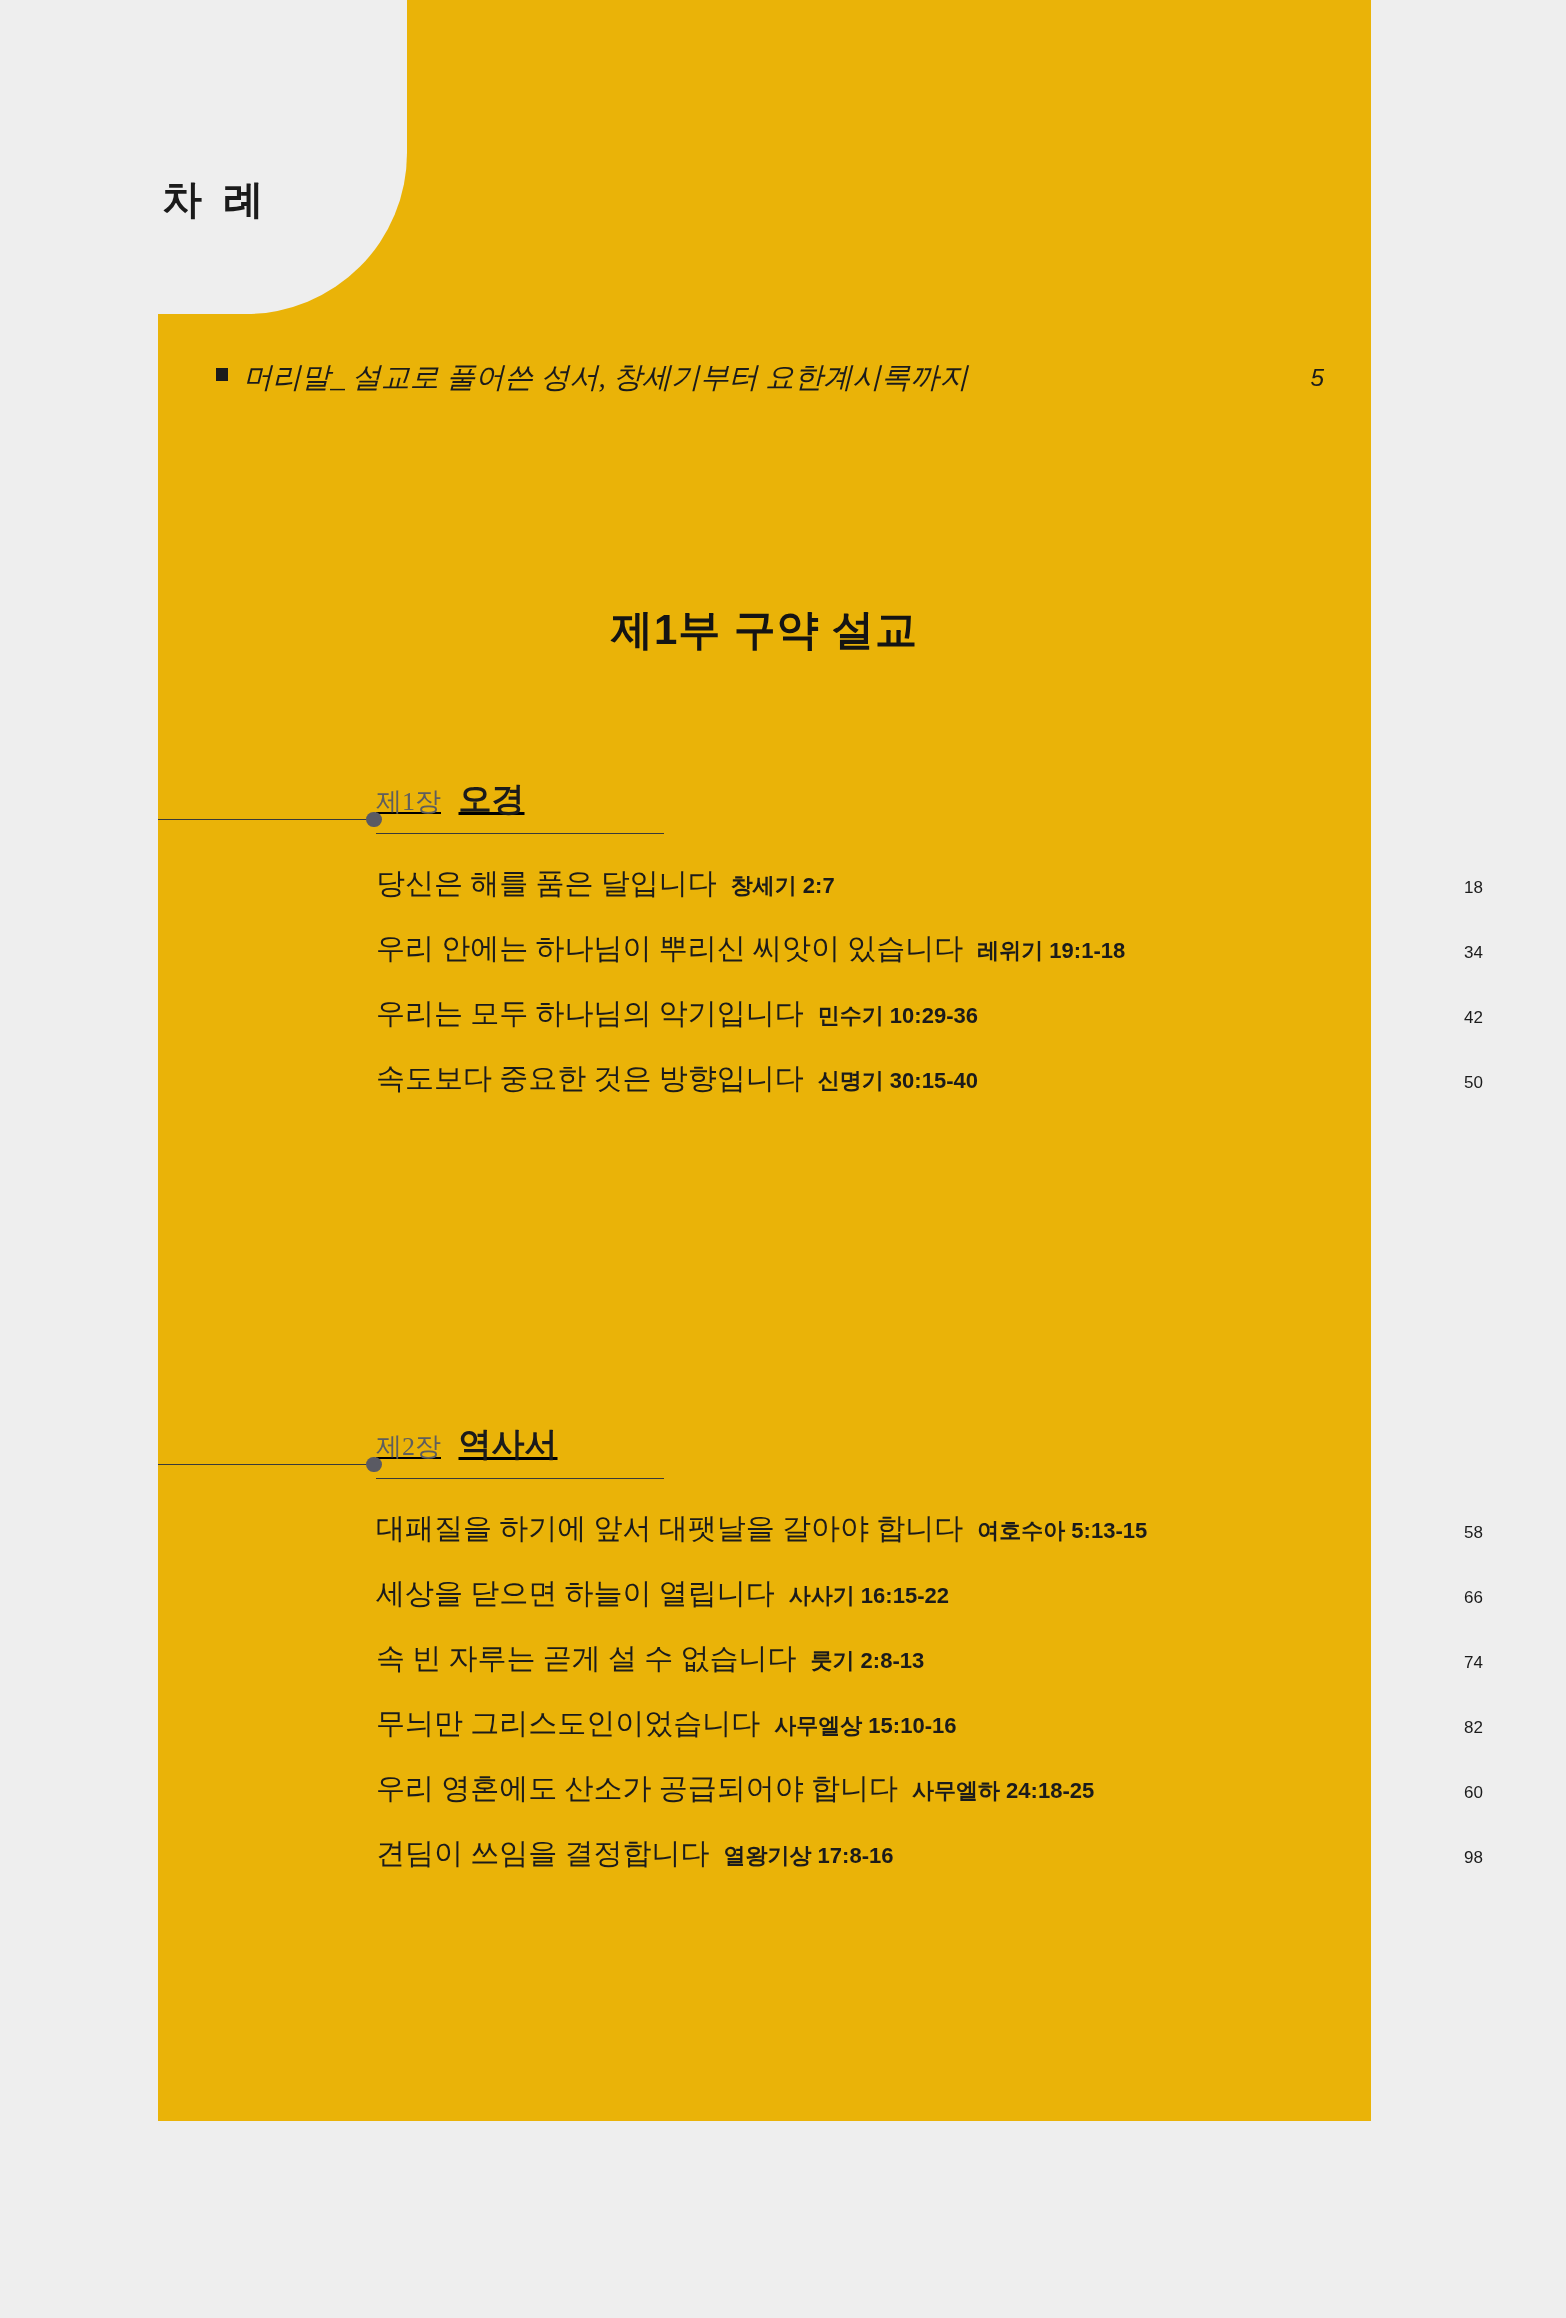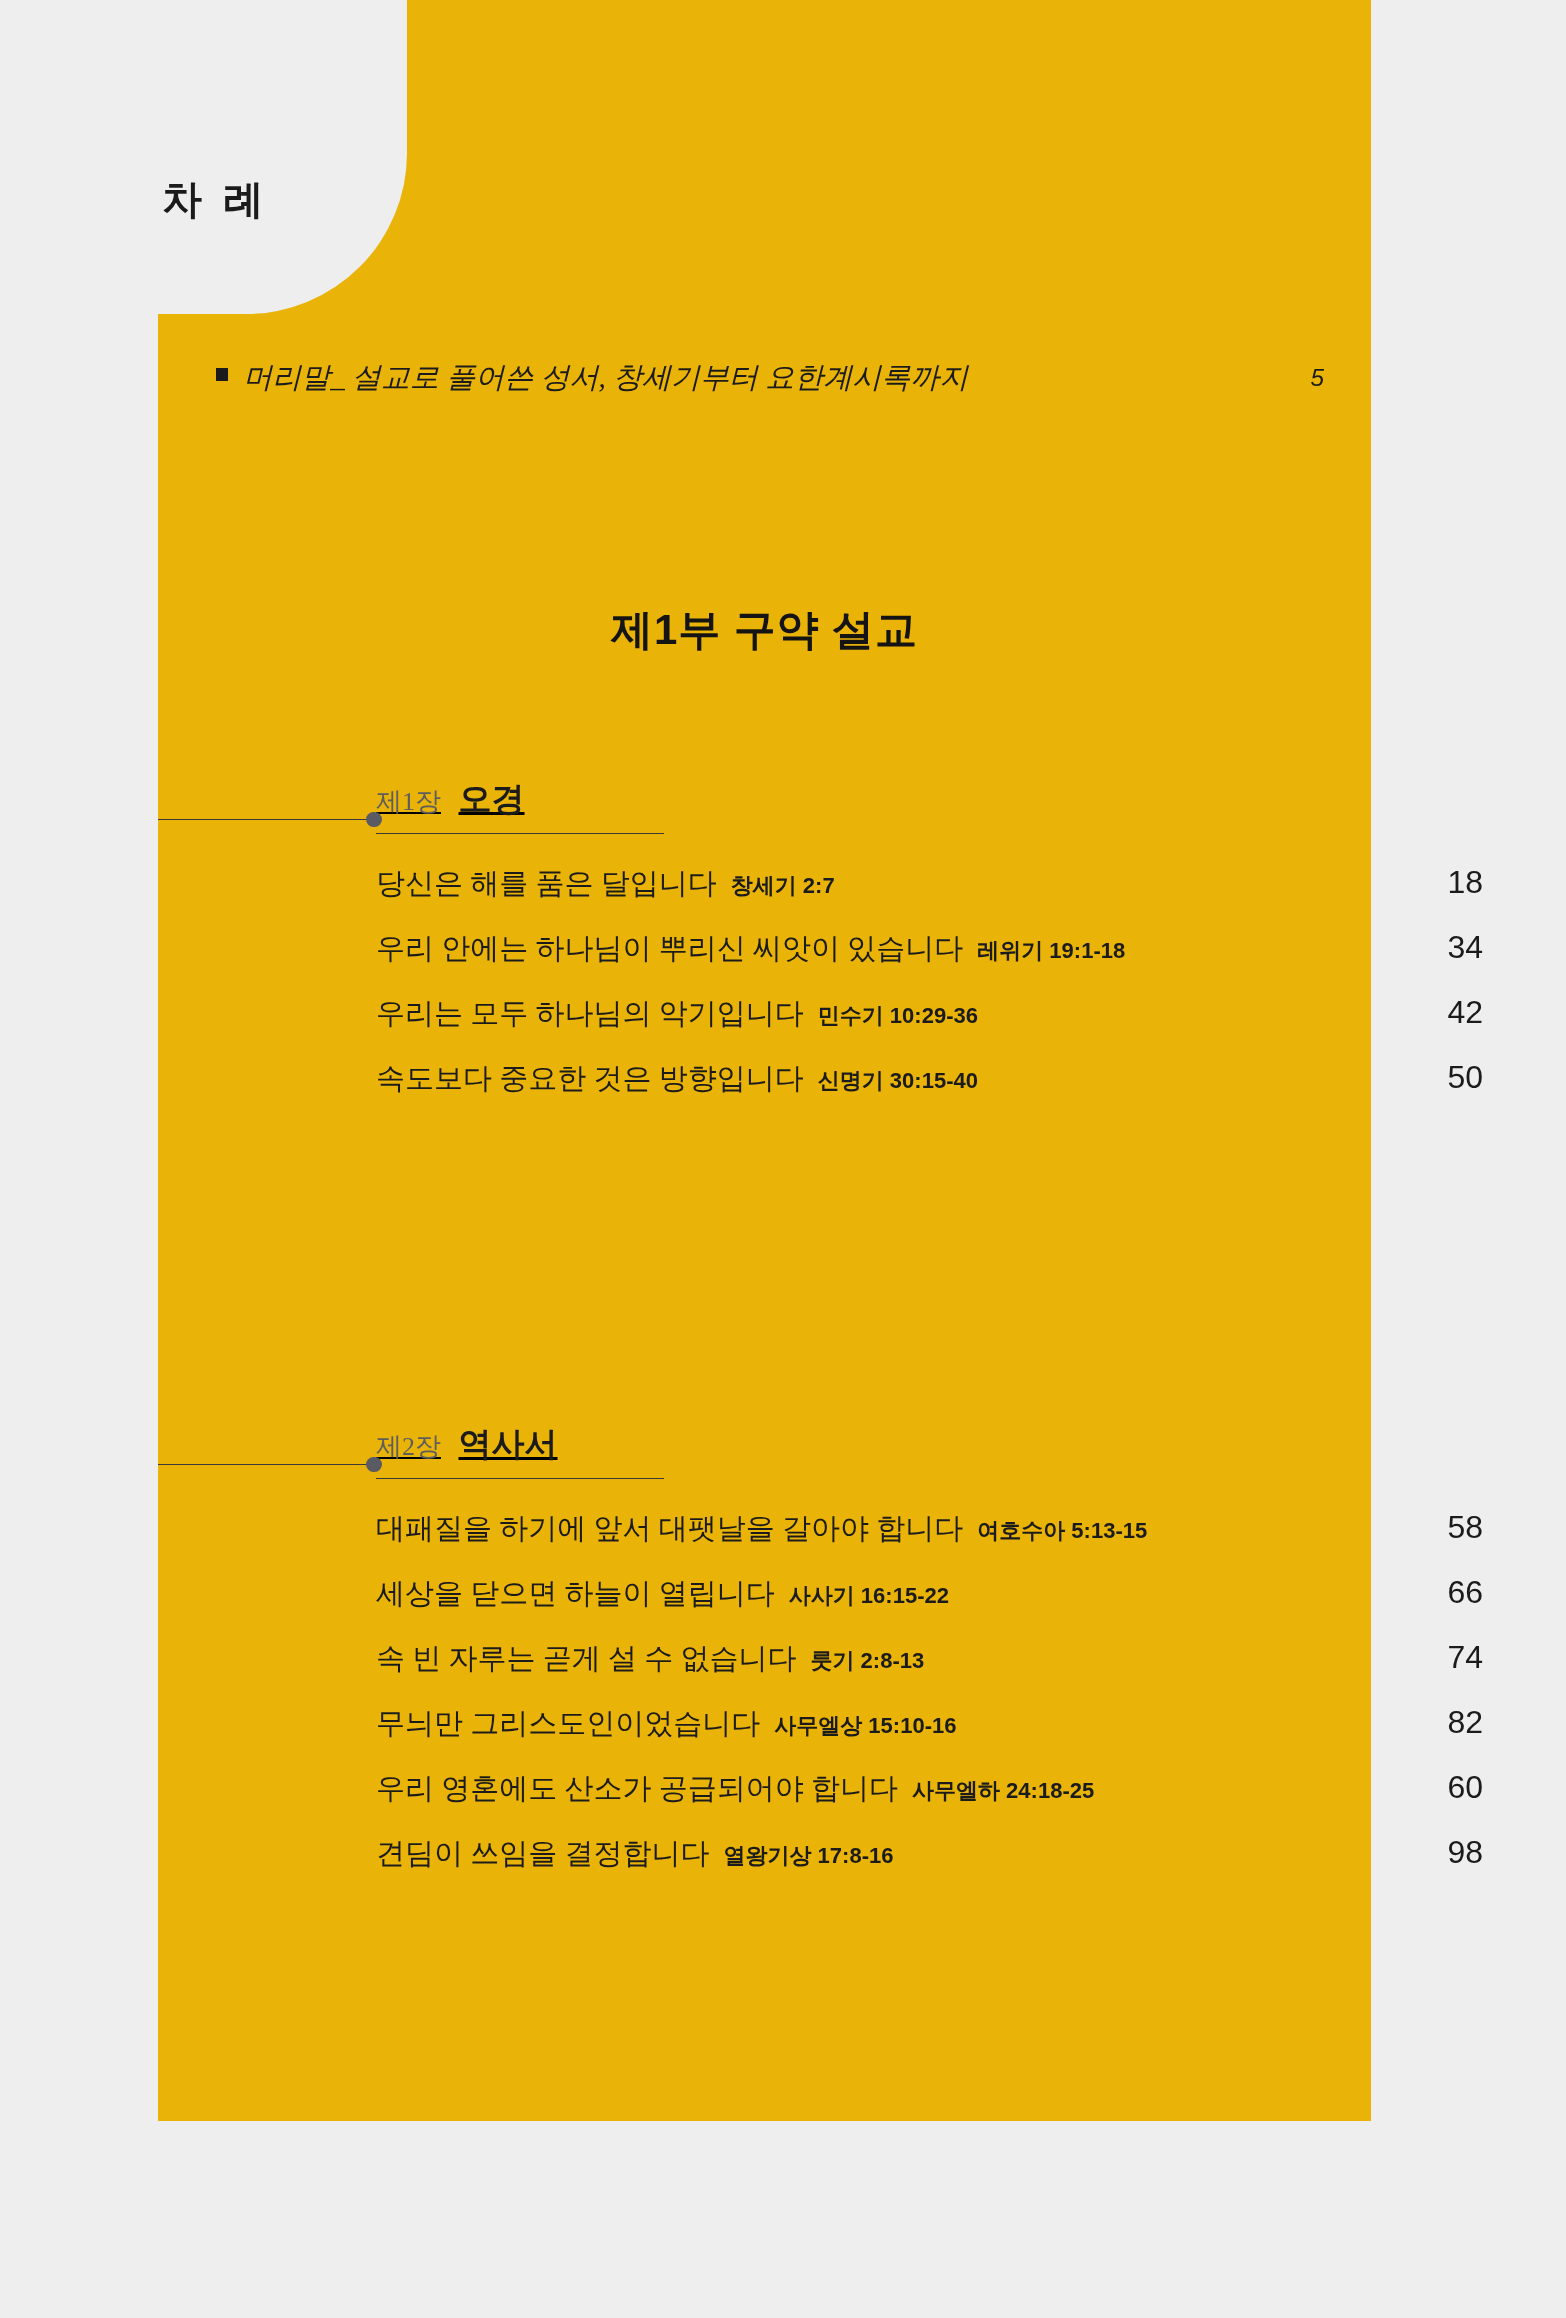--- a/index.html
+++ b/index.html
@@ -173,21 +173,21 @@
     font-family: "Liberation Sans", sans-serif;
     font-size: 22px;
     font-weight: 700;
     color: #1b1b1b;
     margin-left: 14px;
     white-space: nowrap;
   }
   .entry-spacer { flex: 1 1 auto; }
   .entry-page {
     font-family: "Liberation Sans", sans-serif;
-    font-size: 32px;
+    font-size: 17px;
     color: #1b1b1b;
     width: 52px;
     text-align: right;
     flex: 0 0 auto;
   }
 </style>
 </head>
 <body>
 
 <div class="page">

